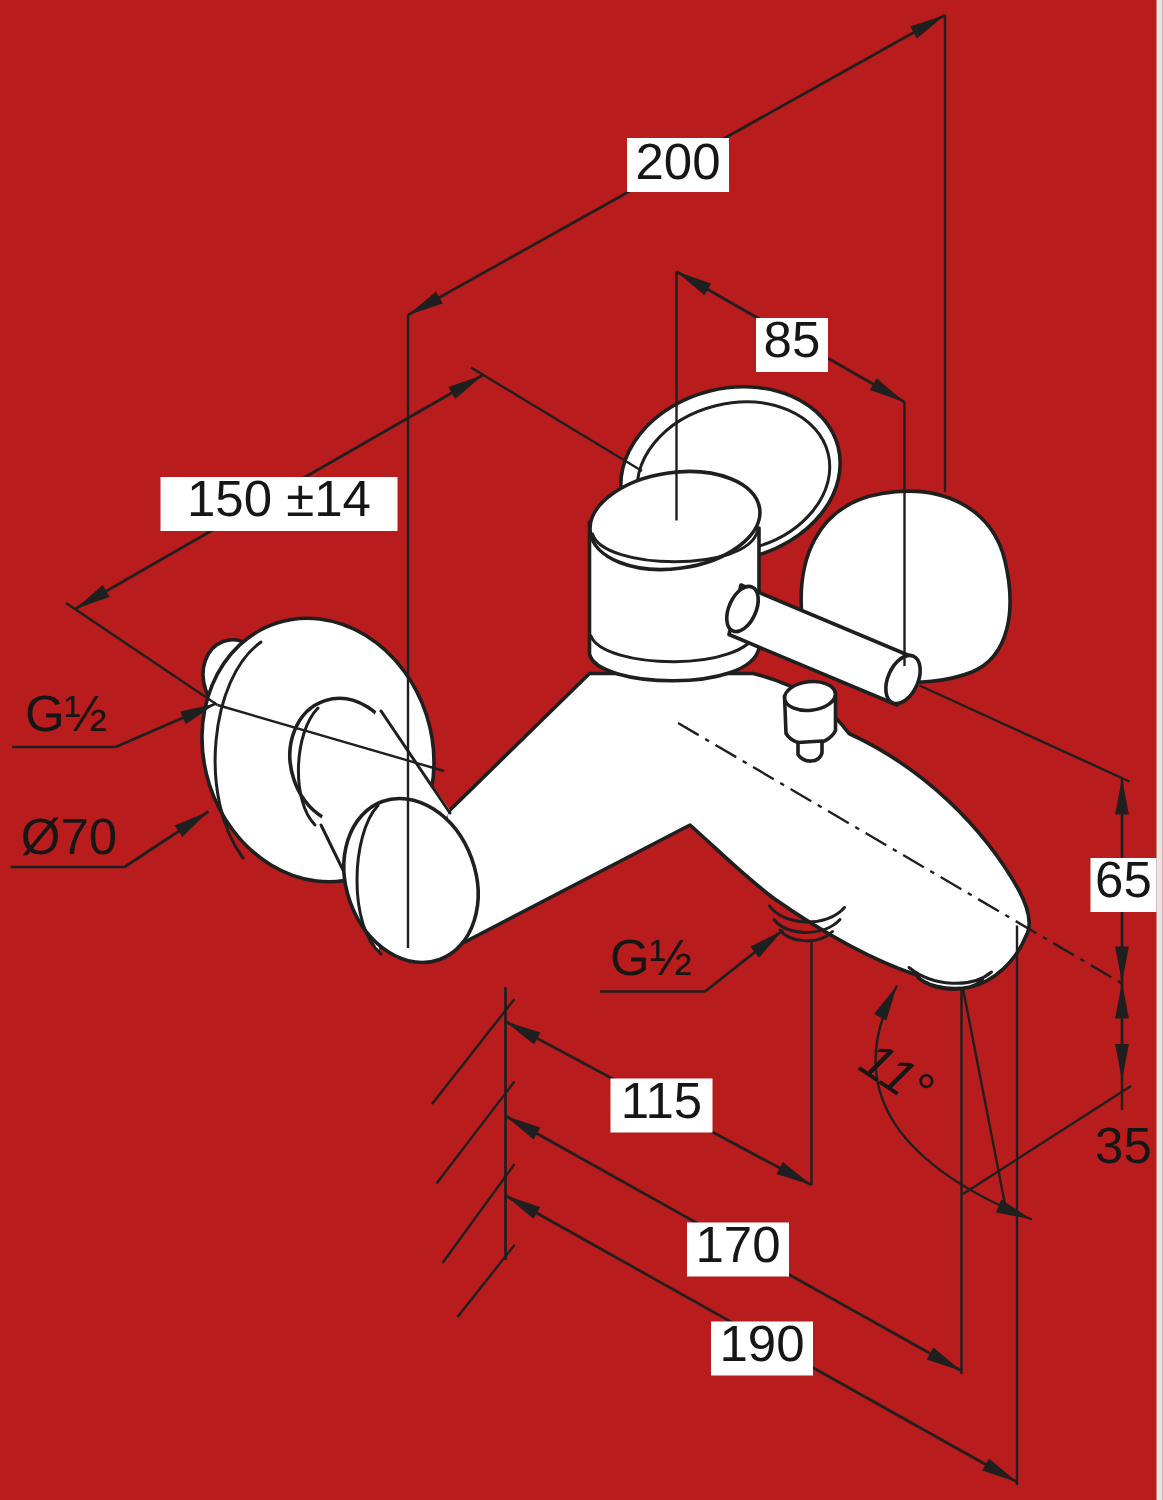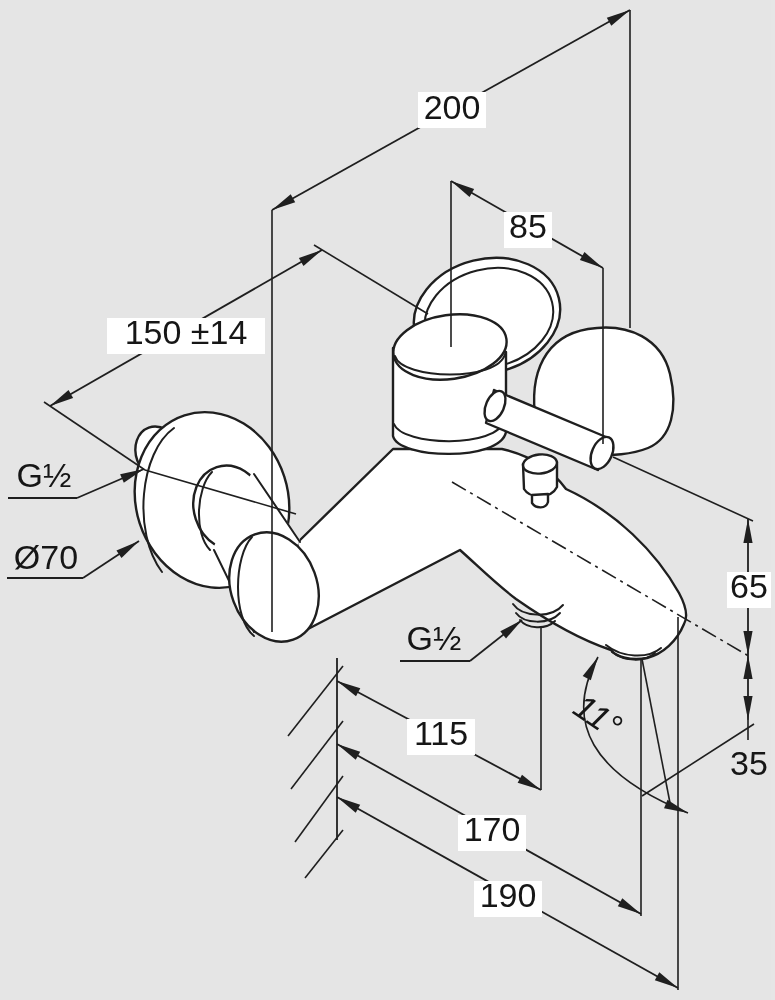--- a/index.html
+++ b/index.html
@@ -1,16 +1,16 @@
 <!DOCTYPE html>
 <html><head>
 <meta charset="utf-8">
 <style>
   html,body{margin:0;padding:0;background:#ffffff;}
-  .stage{position:relative;width:775px;height:1000px;background:#e5e5e5;overflow:hidden;
+  .stage{position:relative;width:775px;height:1000px;background:#b91c1c;overflow:hidden;
          font-family:"Liberation Sans", sans-serif;}
   .edge{position:absolute;right:0;top:0;width:4px;height:1000px;background:#e6e6e6;}
   svg{position:absolute;left:0;top:0;}
   svg *{vector-effect:none;}
   .outline{fill:#ffffff;stroke:#1f1f1f;stroke-width:2.4;stroke-linejoin:round;}
   .seam{fill:none;stroke:#1f1f1f;stroke-width:2;stroke-linecap:round;}
   .dim{stroke:#1f1f1f;stroke-width:1.8;fill:none;}
   .thin{stroke:#1f1f1f;stroke-width:1.6;fill:none;}
   .lbl{fill:#161616;font-size:34px;text-anchor:middle;}
   .lblbg{fill:#ffffff;}

